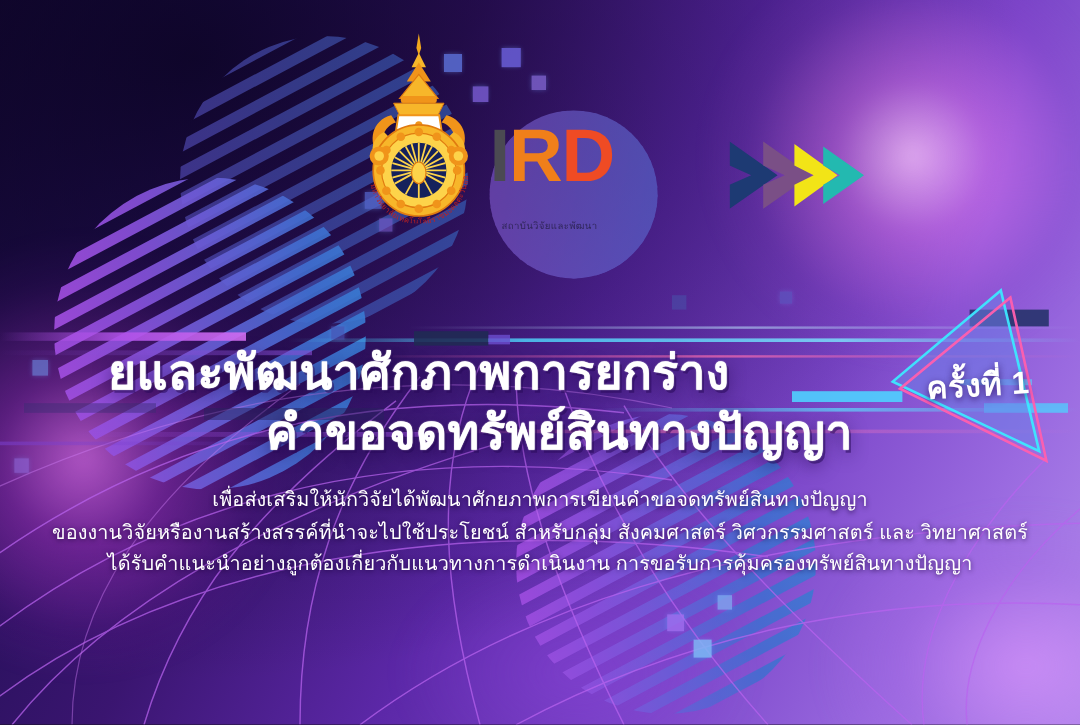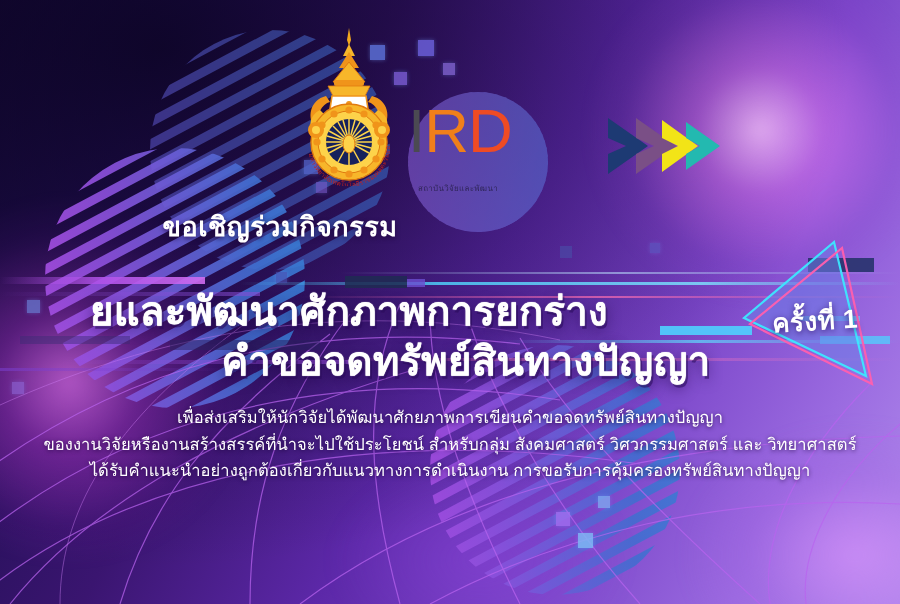--- a/index.html
+++ b/index.html
@@ -59,21 +59,21 @@
 
   
   .tri-wrap{position:absolute;left:726px;top:238px;width:160px;height:150px;pointer-events:none;}
 
   
   .logo-row{position:absolute;left:290px;top:26px;width:320px;height:170px;}
 
   .emblem{position:absolute;left:0;top:0;width:118px;height:160px;}
 
   .ird-block{position:absolute;left:118px;top:78px;width:200px;height:92px;}
-  .ird-text{position:absolute;left:0;top:-4px;font-size:62px;font-weight:normal;letter-spacing:-1px;line-height:1;}
+  .ird-text{position:absolute;left:0;top:-4px;font-size:62px;font-weight:bold;letter-spacing:-1px;line-height:1;}
   .ird-i{color:#4b4a52;}
   .ird-r{color:#f07f1a;}
   .ird-d{color:#ef4b24;}
   .rmutto-text{position:absolute;left:4px;top:48px;font-size:28px;font-weight:bold;line-height:1;letter-spacing:-.5px;}
   .rm-dark{color:#1d2a5a;}
   .rm-teal{color:#23b4ae;}
   .tagline{position:absolute;left:10px;top:78px;font-size:8px;color:#2a2250;letter-spacing:.3px;white-space:nowrap;opacity:.9;}
   .chevrons{position:absolute;left:200px;top:6px;width:120px;height:72px;}
 
   
@@ -388,21 +388,20 @@
 
       <svg class="chevrons" viewBox="0 0 120 72">
         <polygon points="0,8 40,36 0,64 0,44 18,36 0,28" fill="#1d3a73"></polygon>
         <polygon points="28,8 68,36 28,64 28,44 46,36 28,28" fill="#7a4f86"></polygon>
         <polygon points="54,10 90,36 54,62 54,44 70,36 54,28" fill="#f2e417"></polygon>
         <polygon points="78,12 112,36 78,60 78,44 92,36 78,28" fill="#23b9b0"></polygon>
       </svg>
     </div>
   </div>
 
-  <div class="kicker">ขอเชิญร่วมกิจกรรม</div>
 
   <div class="headline">
     <span class="l1">ยและพัฒนาศักภาพการยกร่าง</span>
     <span class="l2">คำขอจดทรัพย์สินทางปัญญา</span>
   </div>
 
   <div class="badge-text">ครั้งที่ 1</div>
 
   <div class="body-copy">
     <div>เพื่อส่งเสริมให้นักวิจัยได้พัฒนาศักยภาพการเขียนคำขอจดทรัพย์สินทางปัญญา</div>

